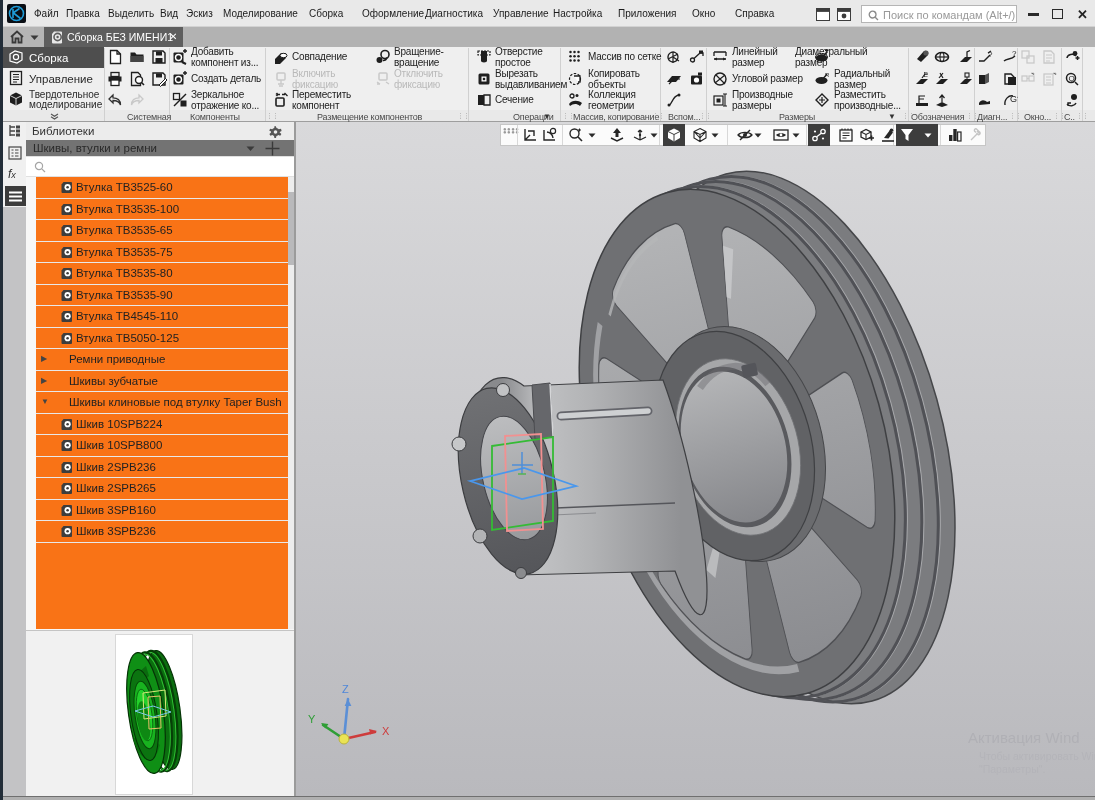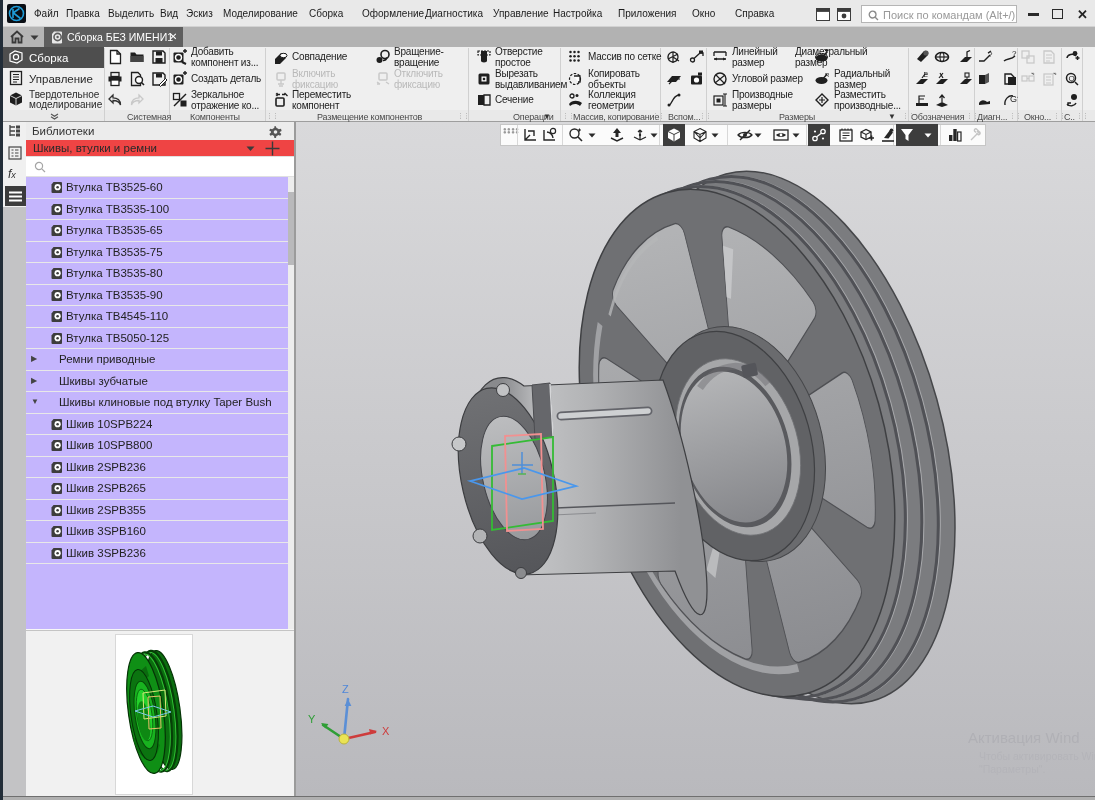--- a/index.html
+++ b/index.html
@@ -25,23 +25,23 @@
 .modebtn{position:absolute;left:3px;width:101px;font-size:11.5px;color:#2a2a2a;display:flex;align-items:center}
 .ritem{position:absolute;font-size:10px;color:#222;line-height:10.5px;white-space:nowrap;letter-spacing:-0.2px}
 .ritem.dis{color:#b9b9b9}
 .ricon{position:absolute;width:16px;height:16px}
 
 #lstrip{left:3px;top:122px;width:23px;height:85px;background:#f0f0f0}
 #lstrip2{left:3px;top:207px;width:23px;height:589px;background:#c3c3c5}
 
 #libpanel{left:26px;top:122px;width:268px;height:674px;background:#f7f7f7}
 #libhead{left:26px;top:122px;width:268px;height:18px;background:#ececec;font-size:11.5px;color:#333}
-#libcombo{left:26px;top:140px;width:268px;height:17px;background:#ef4444;border-bottom:1px solid #e0e0e0;font-size:11.5px;color:#2a2a2a}
+#libcombo{left:26px;top:140px;width:268px;height:17px;background:#737373;border-bottom:1px solid #e0e0e0;font-size:11.5px;color:#2a2a2a}
 #libsearch{left:26px;top:157px;width:268px;height:20px;background:#fff;border-bottom:1px solid #e0e0e0}
-#liblist{left:26px;top:177px;width:262px;height:452px;background:#c4b5fd;overflow:hidden}
+#liblist{left:36px;top:177px;width:262px;height:452px;background:#f97316;overflow:hidden}
 .lrow{height:21.52px;border-bottom:1px solid #e8e8e8;position:relative;font-size:11.5px;color:#222}
 .lrow .pic{position:absolute;left:24px;top:4px}
 .lrow .lt1{position:absolute;left:40px;top:4px}
 .lrow .lt2{position:absolute;left:33px;top:4px}
 .lrow .arr{position:absolute;left:5px;top:5px;font-size:8px;color:#444}
 .lrow.sel{background:#f3fbfd;border-top:1px solid #35b6d9;border-bottom:1px solid #35b6d9}
 #libscroll{left:288px;top:177px;width:6px;height:452px;background:#ededed}
 #libthumb{left:288px;top:192px;width:6px;height:73px;background:#b9b9bb}
 #libbottom{left:26px;top:630px;width:268px;height:166px;background:#f1f1f1;border-top:1px solid #c4c4c4}
 #prevcard{left:115px;top:634px;width:78px;height:161px;background:#fff;border:1px solid #d8d8d8}
@@ -723,28 +723,20 @@
         <circle cx="7.6" cy="6.2" r="1.3" fill="#3d3d3d"></circle>
       </svg>
       <span class="lt1">Шкив 2SPB265</span>
     </div>
 <div class="lrow">
       <svg class="pic" width="13" height="13" viewBox="0 0 13 13">
         <path d="M1.5 3.5 L3.5 1 H11 A1 1 0 0 1 12 2 V11 A1 1 0 0 1 11 12 H2.5 A1 1 0 0 1 1.5 11 Z" fill="#3d3d3d"></path>
         <circle cx="7.6" cy="6.2" r="3.1" fill="#fff"></circle>
         <circle cx="7.6" cy="6.2" r="1.3" fill="#3d3d3d"></circle>
       </svg>
-      <span class="lt1">Шкив 2SPB355</span>
-    </div>
-<div class="lrow">
-      <svg class="pic" width="13" height="13" viewBox="0 0 13 13">
-        <path d="M1.5 3.5 L3.5 1 H11 A1 1 0 0 1 12 2 V11 A1 1 0 0 1 11 12 H2.5 A1 1 0 0 1 1.5 11 Z" fill="#3d3d3d"></path>
-        <circle cx="7.6" cy="6.2" r="3.1" fill="#fff"></circle>
-        <circle cx="7.6" cy="6.2" r="1.3" fill="#3d3d3d"></circle>
-      </svg>
       <span class="lt1">Шкив 3SPB160</span>
     </div>
 <div class="lrow">
       <svg class="pic" width="13" height="13" viewBox="0 0 13 13">
         <path d="M1.5 3.5 L3.5 1 H11 A1 1 0 0 1 12 2 V11 A1 1 0 0 1 11 12 H2.5 A1 1 0 0 1 1.5 11 Z" fill="#3d3d3d"></path>
         <circle cx="7.6" cy="6.2" r="3.1" fill="#fff"></circle>
         <circle cx="7.6" cy="6.2" r="1.3" fill="#3d3d3d"></circle>
       </svg>
       <span class="lt1">Шкив 3SPB236</span>
     </div>

